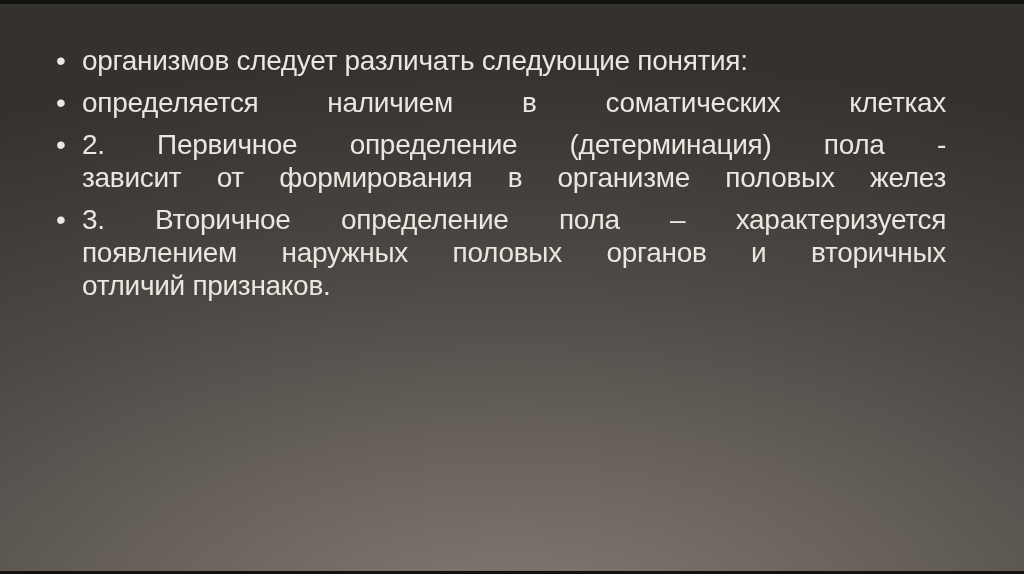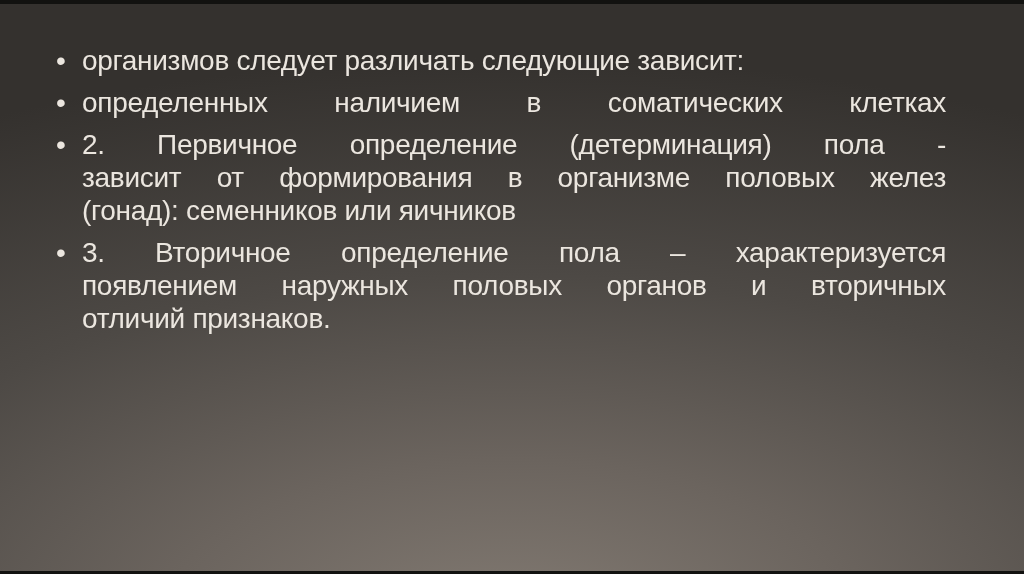--- a/index.html
+++ b/index.html
@@ -65,33 +65,32 @@
   }
 </style>
 </head>
 <body>
 
 <div class="slide">
   <div class="content">
 
     <div class="bullet-item">
       <span class="bullet-marker">•</span>
-      <div class="line last">организмов следует различать следующие зависит:</div>
+      <div class="line last">организмов следует различать следующие понятия:</div>
     </div>
 
     <div class="bullet-item">
       <span class="bullet-marker">•</span>
-      <div class="line">определенных наличием в соматических клетках</div>
+      <div class="line">определяется наличием в соматических клетках</div>
     </div>
 
     <div class="bullet-item">
       <span class="bullet-marker">•</span>
       <div class="line">2.  Первичное определение (детерминация) пола -</div>
       <div class="line">зависит от формирования в организме половых желез</div>
-      <div class="line last">(гонад): семенников или яичников</div>
     </div>
 
     <div class="bullet-item">
       <span class="bullet-marker">•</span>
       <div class="line">3.  Вторичное определение пола – характеризуется</div>
       <div class="line">появлением наружных половых органов и вторичных</div>
       <div class="line last">отличий признаков.</div>
     </div>
 
   </div>

